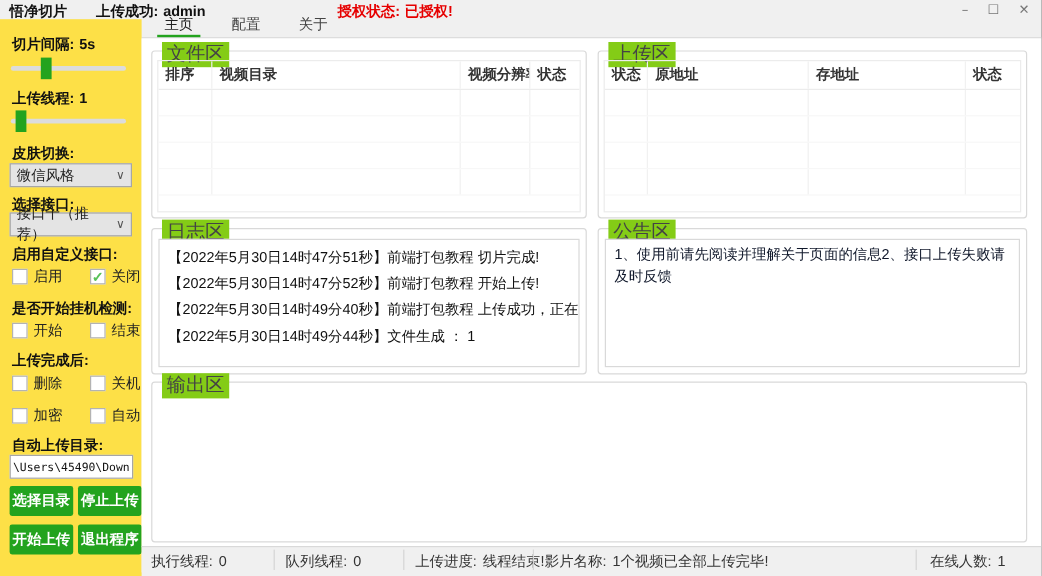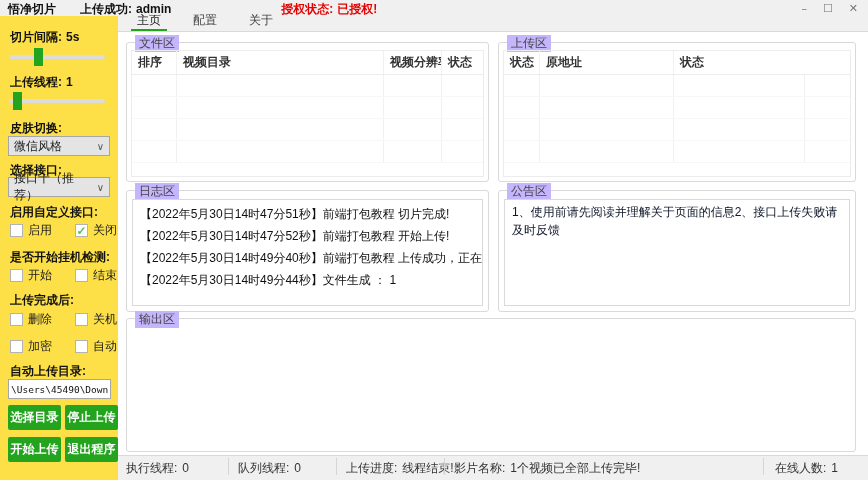--- a/index.html
+++ b/index.html
@@ -25,21 +25,21 @@
   .tab { margin-right:20px; padding:0 6px 2px; color:#444; cursor:pointer; }
   .tab.active { color:#222; border-bottom:2px solid #23a31e; padding-bottom:0;margin-top:48px; }
   .main-content { position:relative; flex:1; background:#fff; }
   .statusbar { position:relative; height:22px; background:#f0f0f0; border-top:1px solid #d9d9d9; font-size:12px; color:#333; }
   .bottom-gap { height:3px; background:#f0f0f0; }
   .sb-item { position:absolute; top:4px; white-space:nowrap; }
   .sb-item .val { margin-left:5px; }
   .sb-sep { position:absolute; top:2px; bottom:2px; width:1px; background:#d5d5d5; }
   
   .groupbox { position:absolute; border:1px solid #d9d9d9; border-radius:3px; }
-  .gb-title { position:absolute; top:-8px; left:8px; background:#c4b5fd; padding:0 4px; font-size:12px; color:#444; }
+  .gb-title { position:absolute; top:-8px; left:8px; background:#84cc16; padding:0 4px; font-size:16px; color:#444; }
   
   .tbl { position:absolute; left:4px; right:4px; top:7px; bottom:4px; border:1px solid #ececec; overflow:hidden; display:flex; flex-direction:column; }
   .tbl-head { display:flex; height:24px; align-items:center; border-bottom:1px solid #ececec; font-weight:bold; color:#333; }
   .tbl-head .cell, .tbl-row .cell { padding:0 6px; border-right:1px solid #f1f1f1; height:100%; display:flex; align-items:center; overflow:hidden; white-space:nowrap; }
   .tbl-row { display:flex; height:22px; border-bottom:1px solid #f7f7f7; }
   .cell:last-child { border-right:none; flex:1; }
   
   .inner-box { position:absolute; left:5px; right:5px; top:8px; bottom:5px; background:#fff; border:1px solid #d9d9d9; padding:3px 7px; overflow:hidden; }
   .log-line { line-height:22px; font-weight:normal; font-size:12px; color:#111; white-space:nowrap; }
   .notice-text { line-height:18px; font-size:12px; color:#0f172a; }
@@ -206,20 +206,21 @@
               </div>
           </div>
         </div>
 
         <div class="groupbox" style="left:380px; top:10px; width:358px; height:140px">
           <span class="gb-title">上传区</span>
           <div class="tbl">
             <div class="tbl-head">
               <span class="cell" style="width:36px">状态</span>
               <span class="cell" style="width:134px">原地址</span>
+              <span class="cell" style="width:131px">存地址</span>
               <span class="cell">状态</span>
             </div>
             <div class="tbl-row">
                 <span class="cell" style="width:36px"></span>
                 <span class="cell" style="width:134px"></span>
                 <span class="cell" style="width:131px"></span>
                 <span class="cell"></span>
               </div>
             <div class="tbl-row">
                 <span class="cell" style="width:36px"></span>

